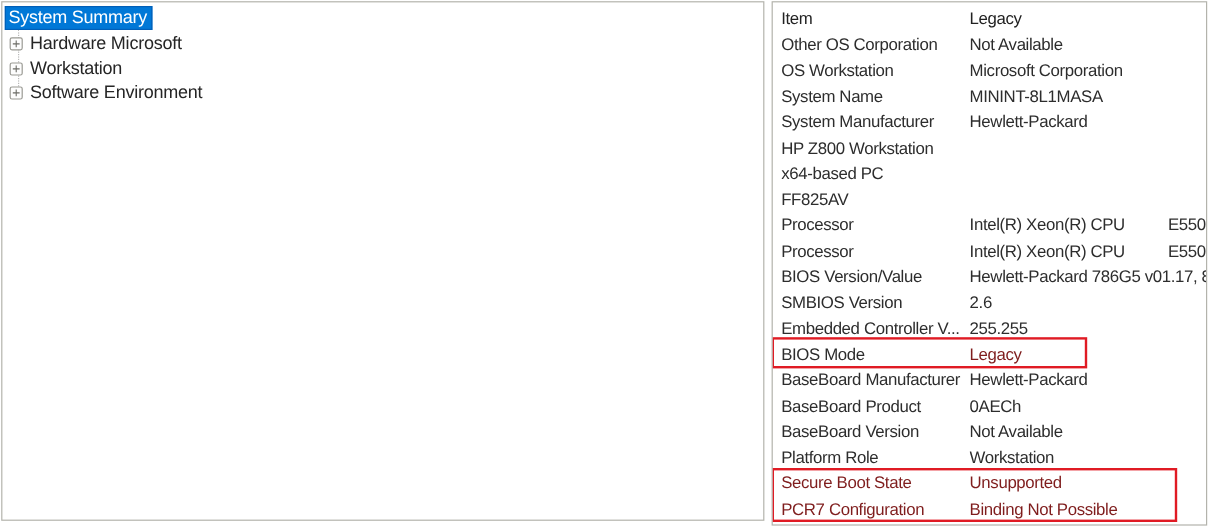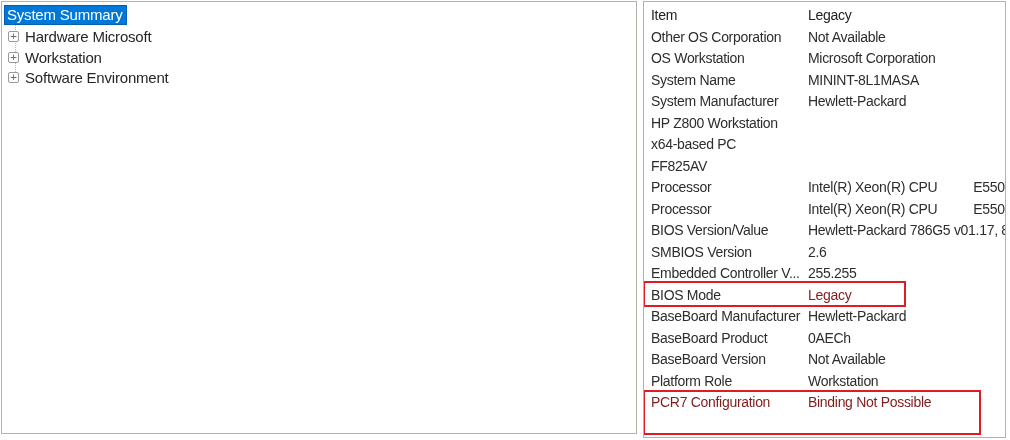--- a/index.html
+++ b/index.html
@@ -179,20 +179,24 @@
     </div>
     <div class="drow">
       <div class="c-item">BaseBoard Version</div>
       <div class="c-value">Not Available</div>
     </div>
     <div class="drow">
       <div class="c-item">Platform Role</div>
       <div class="c-value">Workstation</div>
     </div>
     <div class="drow">
+      <div class="c-item olive">Secure Boot State</div>
+      <div class="c-value olive">Unsupported</div>
+    </div>
+    <div class="drow">
       <div class="c-item olive">PCR7 Configuration</div>
       <div class="c-value olive">Binding Not Possible</div>
     </div>
 
     <div class="anno anno-bios"></div>
     <div class="anno anno-secureboot"></div>
   </div>
 
 </div>
 

